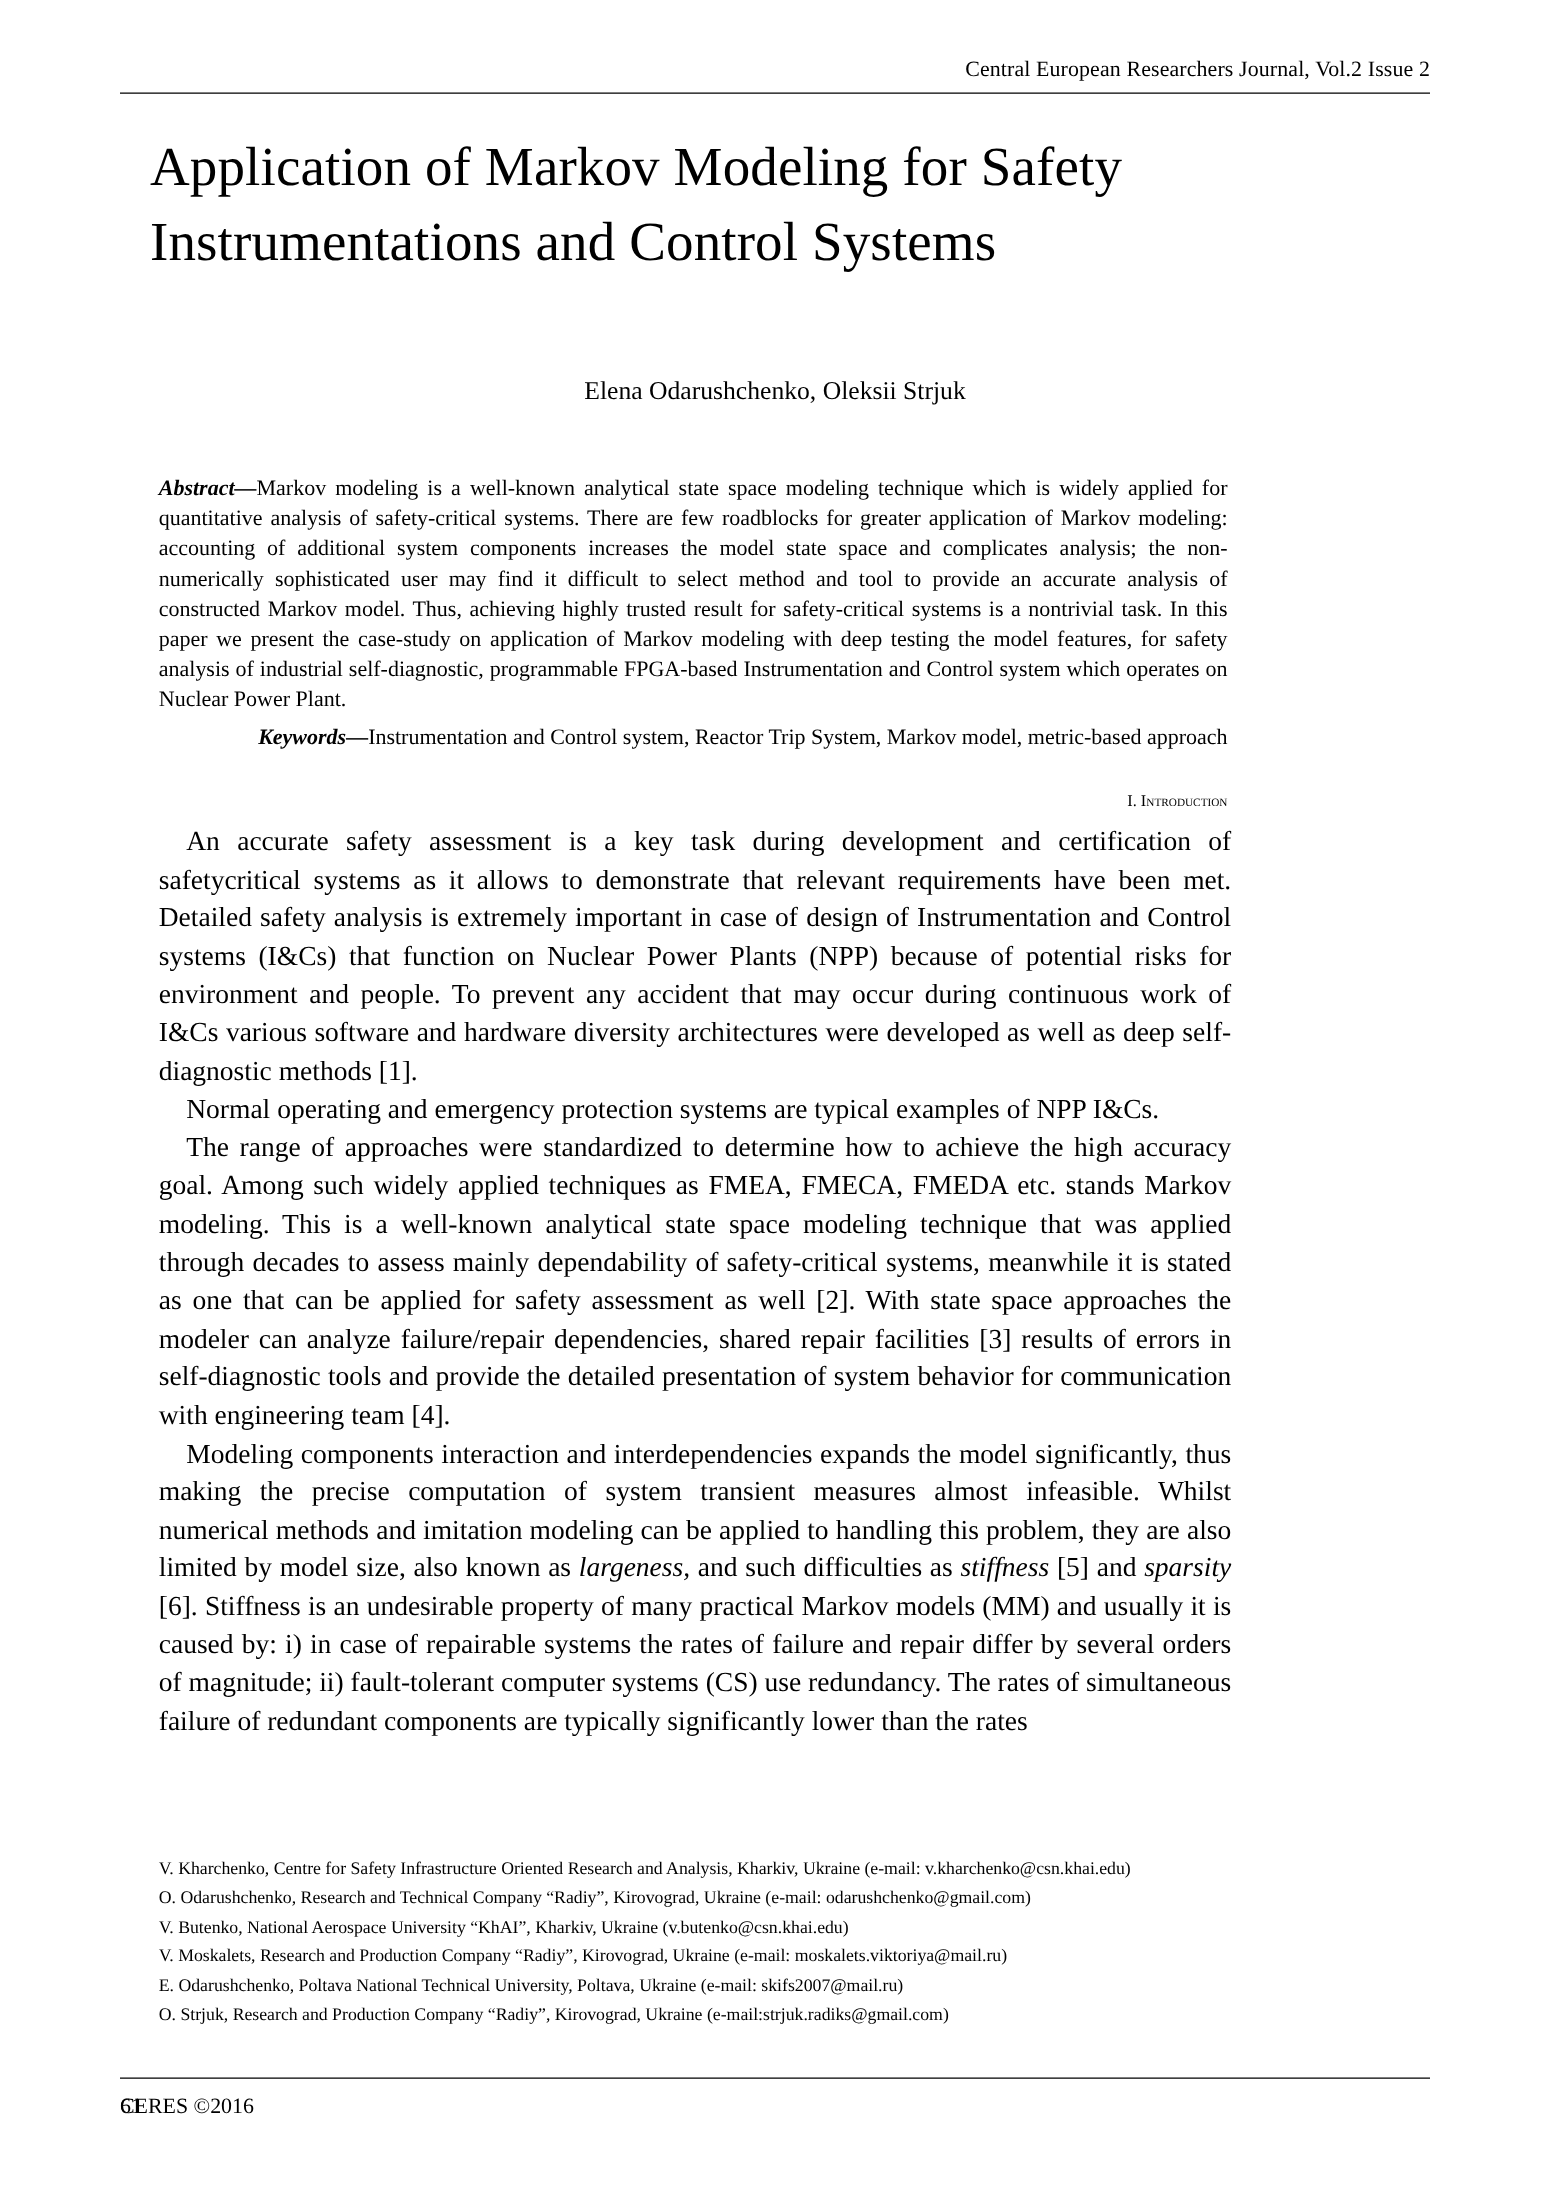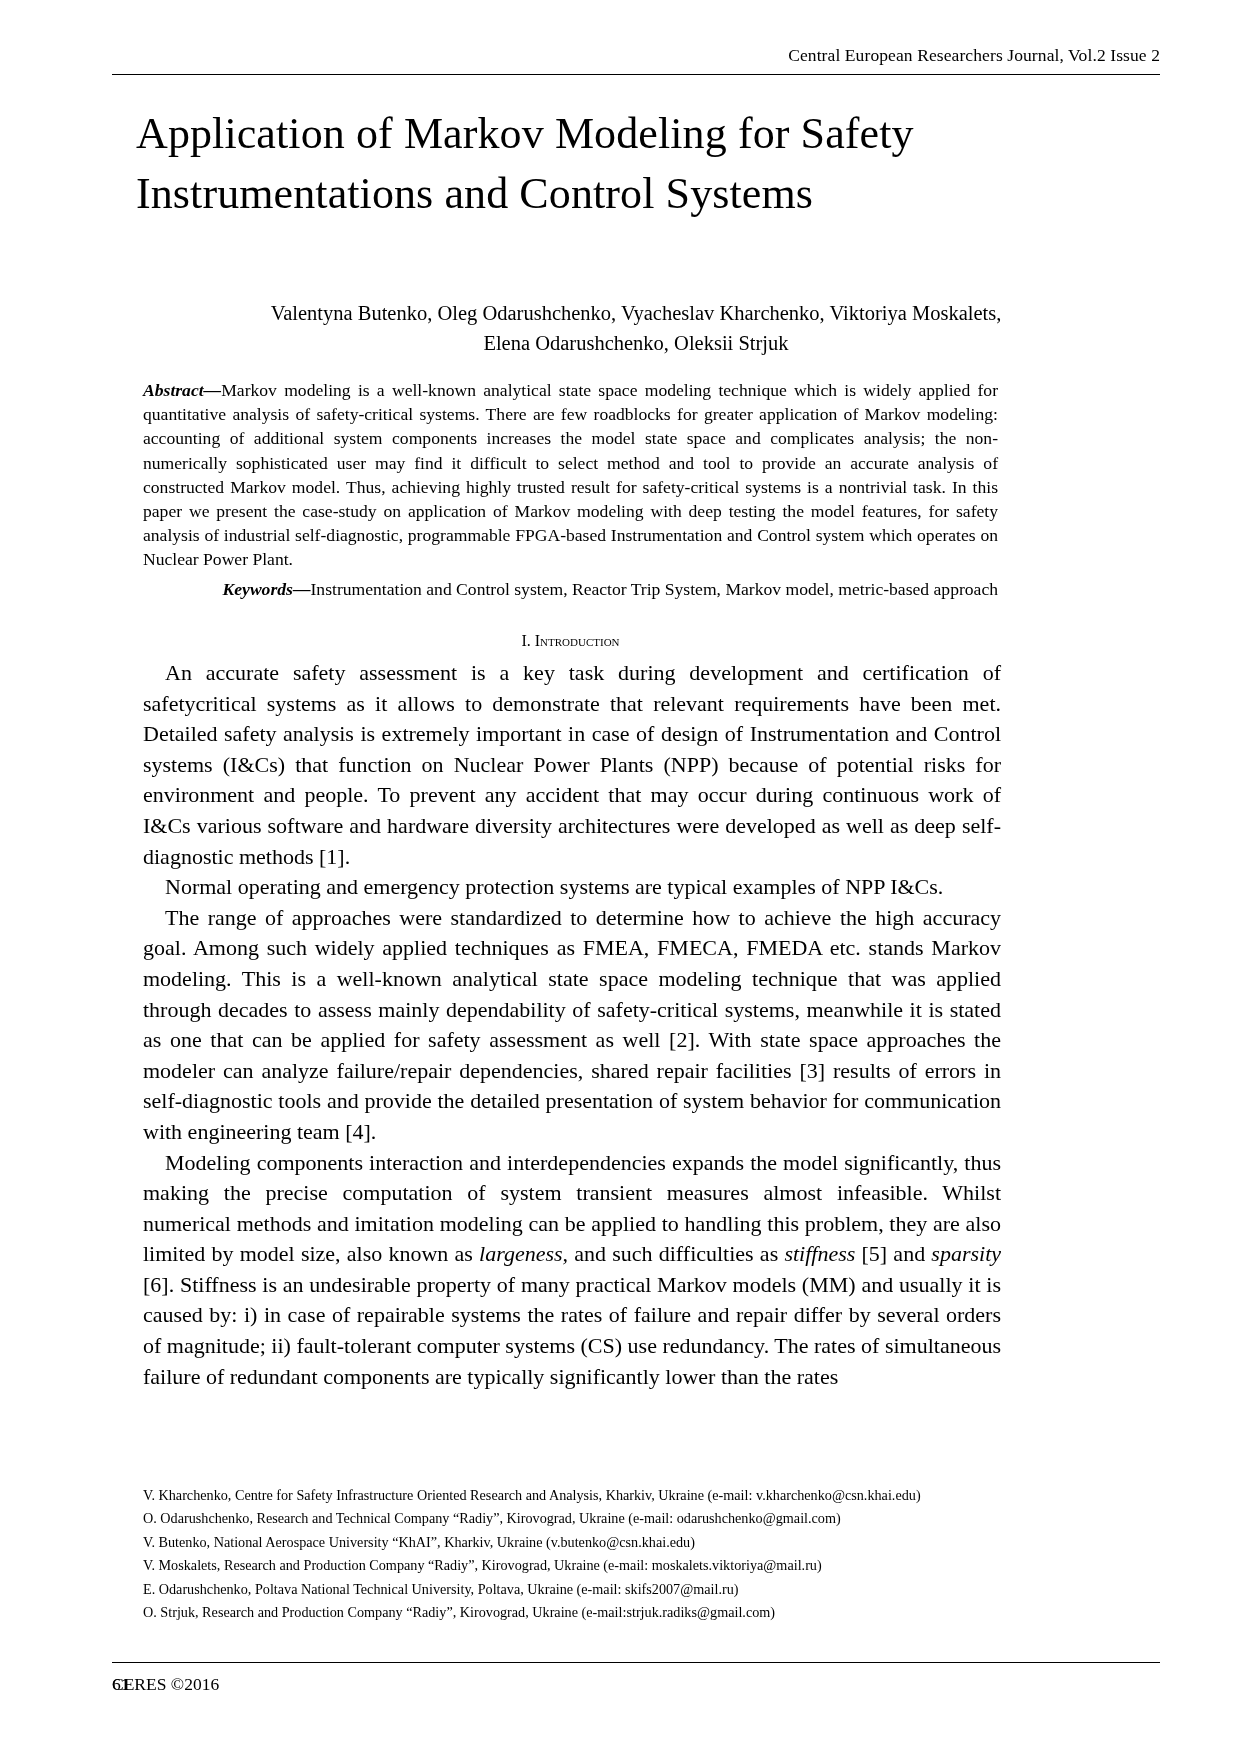--- a/index.html
+++ b/index.html
@@ -10,21 +10,21 @@
   body {
     width: 1240px;
     height: 1754px;
     font-family: "Liberation Serif", "DejaVu Serif", serif;
     color: #000000;
     position: relative;
     overflow: hidden;
   }
   .page {
     position: absolute;
-    left: 16px; top: 0;
+    left: 0; top: 0;
     width: 980px;
     height: 1754px;
     box-sizing: border-box;
     padding: 0;
   }
 
   
   .runhead {
     position: absolute;
     left: 96px;
@@ -96,22 +96,22 @@
     font-weight: bold;
     font-style: italic;
   }
 
   
   .sec-head {
     position: absolute;
     left: 127px;
     top: 628px;
     width: 855px;
-    text-align: center;
-    font-size: 16px;
+    text-align: right;
+    font-size: 13px;
     line-height: 26px;
   }
   .sec-head .num { font-variant: normal; }
   .sec-head .caps {
     font-variant: small-caps;
   }
 
   
   .body {
     position: absolute;
@@ -182,21 +182,20 @@
 
   <div class="runhead">Central European Researchers Journal, Vol.2 Issue 2</div>
   <div class="rule-top"></div>
 
   <div class="title">
     <div>Application of Markov Modeling for Safety</div>
     <div>Instrumentations and Control Systems</div>
   </div>
 
   <div class="authors">
-    <div>Valentyna Butenko, Oleg Odarushchenko, Vyacheslav Kharchenko, Viktoriya Moskalets,</div>
     <div>Elena Odarushchenko, Oleksii Strjuk</div>
   </div>
 
   <div class="abstract">
     <span class="lead">Abstract</span><span class="lead">—</span><span>Markov modeling is a well-known analytical state space modeling technique which is widely applied for quantitative analysis of safety-critical systems. There are few roadblocks for greater application of Markov modeling: accounting of additional system components increases the model state space and complicates analysis; the non-numerically sophisticated user may find it difficult to select method and tool to provide an accurate analysis of constructed Markov model. Thus, achieving highly trusted result for safety-critical systems is a nontrivial task. In this paper we present the case-study on application of Markov modeling with deep testing the model features, for safety analysis of industrial self-diagnostic, programmable FPGA-based Instrumentation and Control system which operates on Nuclear Power Plant.</span>
   </div>
 
   <div class="keywords">
     <span class="lead">Keywords</span><span class="lead">—</span><span>Instrumentation and Control system, Reactor Trip System, Markov model, metric-based approach</span>
   </div>

